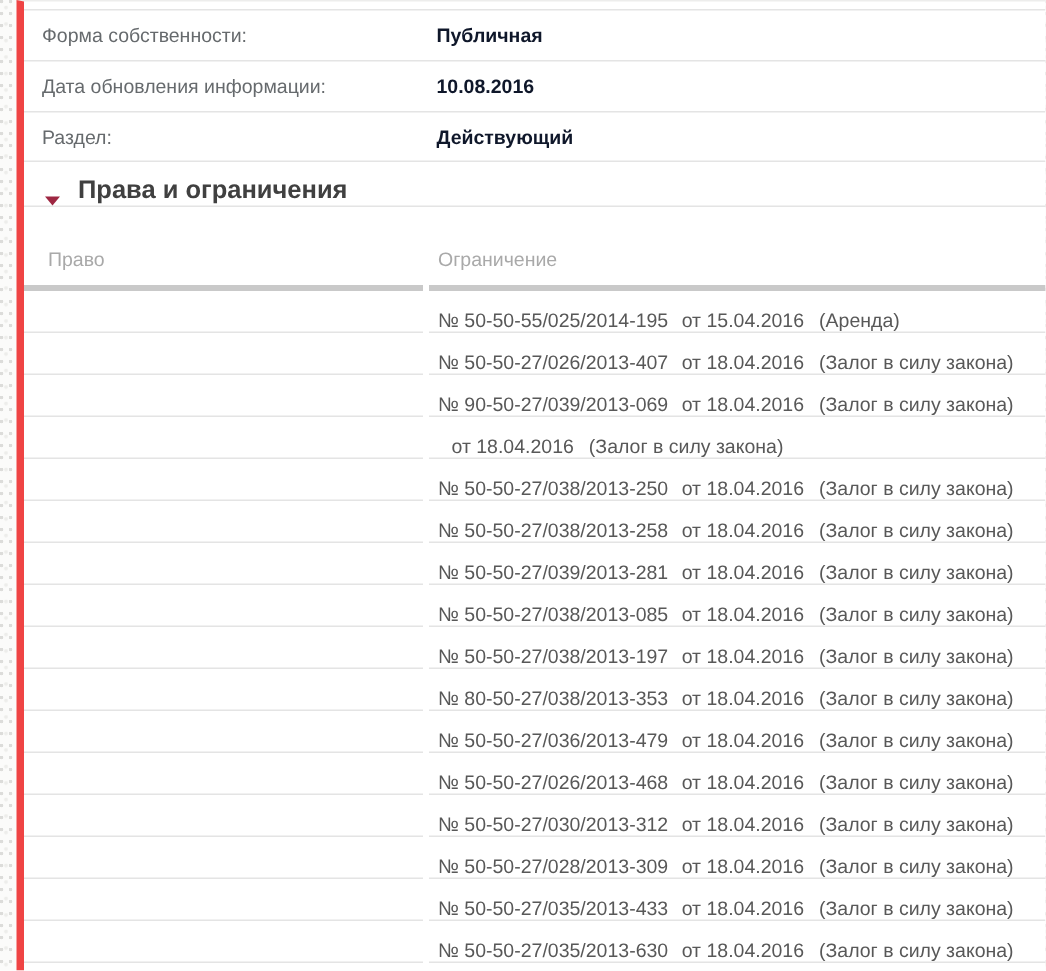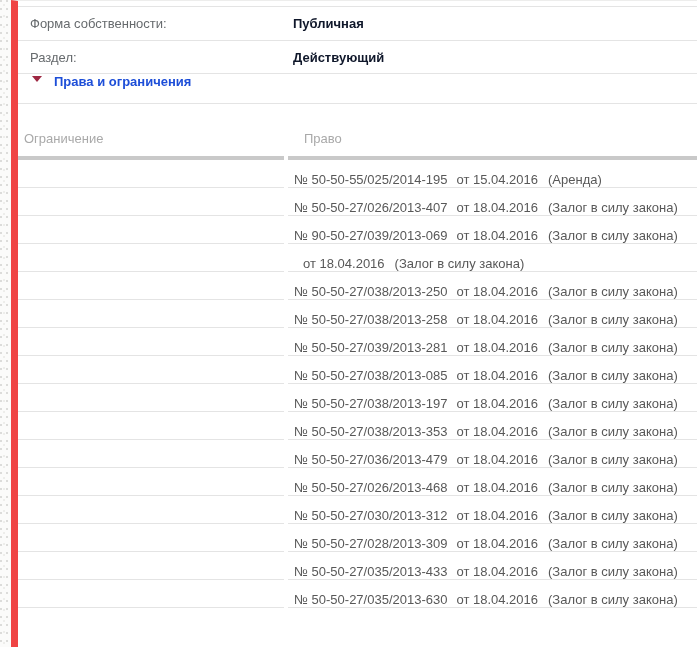--- a/index.html
+++ b/index.html
@@ -9,41 +9,41 @@
     background-color:#fbfbfa;
     background-image:
       radial-gradient(circle at 1px 1px, rgba(110,110,105,.22) 1px, transparent 1.4px),
       radial-gradient(circle at 4px 5px, rgba(150,150,140,.14) 1px, transparent 1.5px);
     background-size:6px 8px, 9px 11px;
     position:relative;
   }
   .panel {
     position:absolute; left:11px; top:0; right:0; bottom:0;
     background:#ffffff;
-    border-left:7px solid #ef4444;
+    border-left:5px solid #ef4444;
     border-top:1px solid #ededec;
   }
   .info-section { margin-top:5px; border-top:1px solid #e4e4e4; }
   .kv-row {
     display:flex; align-items:center;
     height:33px;
     border-bottom:1px solid #e4e4e4;
     padding-left:12px;
     font-size:13px;
   }
   .kv-row.tall { height:34px; }
   .kv-label { width:263px; color:#666a6d; }
   .kv-value { color:#0f172a; font-weight:bold; }
 
   .section-header {
-    display:flex; align-items:flex-start;
+    display:flex; align-items:flex-end;
     height:30px;
     border-bottom:1px solid #e4e4e4;
     padding-left:14px;
-    font-size:13px; font-weight:bold; color:#1d4ed8;
+    font-size:17px; font-weight:bold; color:#404040;
     cursor:pointer;
   }
   .tri-down {
     width:0; height:0;
     border-left:5px solid transparent;
     border-right:5px solid transparent;
     border-top:6px solid #9e2742;
     margin-right:12px;
     margin-top:2px;
   }
@@ -70,34 +70,38 @@
 </head>
 <body>
 
 <div class="panel">
 
   <div class="info-section">
     <div class="kv-row tall">
       <div class="kv-label">Форма собственности:</div>
       <div class="kv-value">Публичная</div>
     </div>
+    <div class="kv-row tall">
+      <div class="kv-label">Дата обновления информации:</div>
+      <div class="kv-value">10.08.2016</div>
+    </div>
     <div class="kv-row">
       <div class="kv-label">Раздел:</div>
       <div class="kv-value">Действующий</div>
     </div>
   </div>
 
   <div class="section-header">
     <span class="tri-down"></span>
     <span>Права и ограничения</span>
   </div>
 
   <div class="rights-table">
+    <div class="th col-right">Право</div>
     <div class="th col-restriction">Ограничение</div>
-    <div class="th col-right">Право</div>
 
   <div class="td col-right"></div>
   <div class="td col-restriction">
     <span class="r-num">№ 50-50-55/025/2014-195</span>
     <span class="r-date">от 15.04.2016</span>
     <span class="r-type">(Аренда)</span>
   </div>
 
   <div class="td col-right"></div>
   <div class="td col-restriction">
@@ -149,21 +153,21 @@
 
   <div class="td col-right"></div>
   <div class="td col-restriction">
     <span class="r-num">№ 50-50-27/038/2013-197</span>
     <span class="r-date">от 18.04.2016</span>
     <span class="r-type">(Залог в силу закона)</span>
   </div>
 
   <div class="td col-right"></div>
   <div class="td col-restriction">
-    <span class="r-num">№ 50-50-27/038/2013-353</span>
+    <span class="r-num">№ 80-50-27/038/2013-353</span>
     <span class="r-date">от 18.04.2016</span>
     <span class="r-type">(Залог в силу закона)</span>
   </div>
 
   <div class="td col-right"></div>
   <div class="td col-restriction">
     <span class="r-num">№ 50-50-27/036/2013-479</span>
     <span class="r-date">от 18.04.2016</span>
     <span class="r-type">(Залог в силу закона)</span>
   </div>

